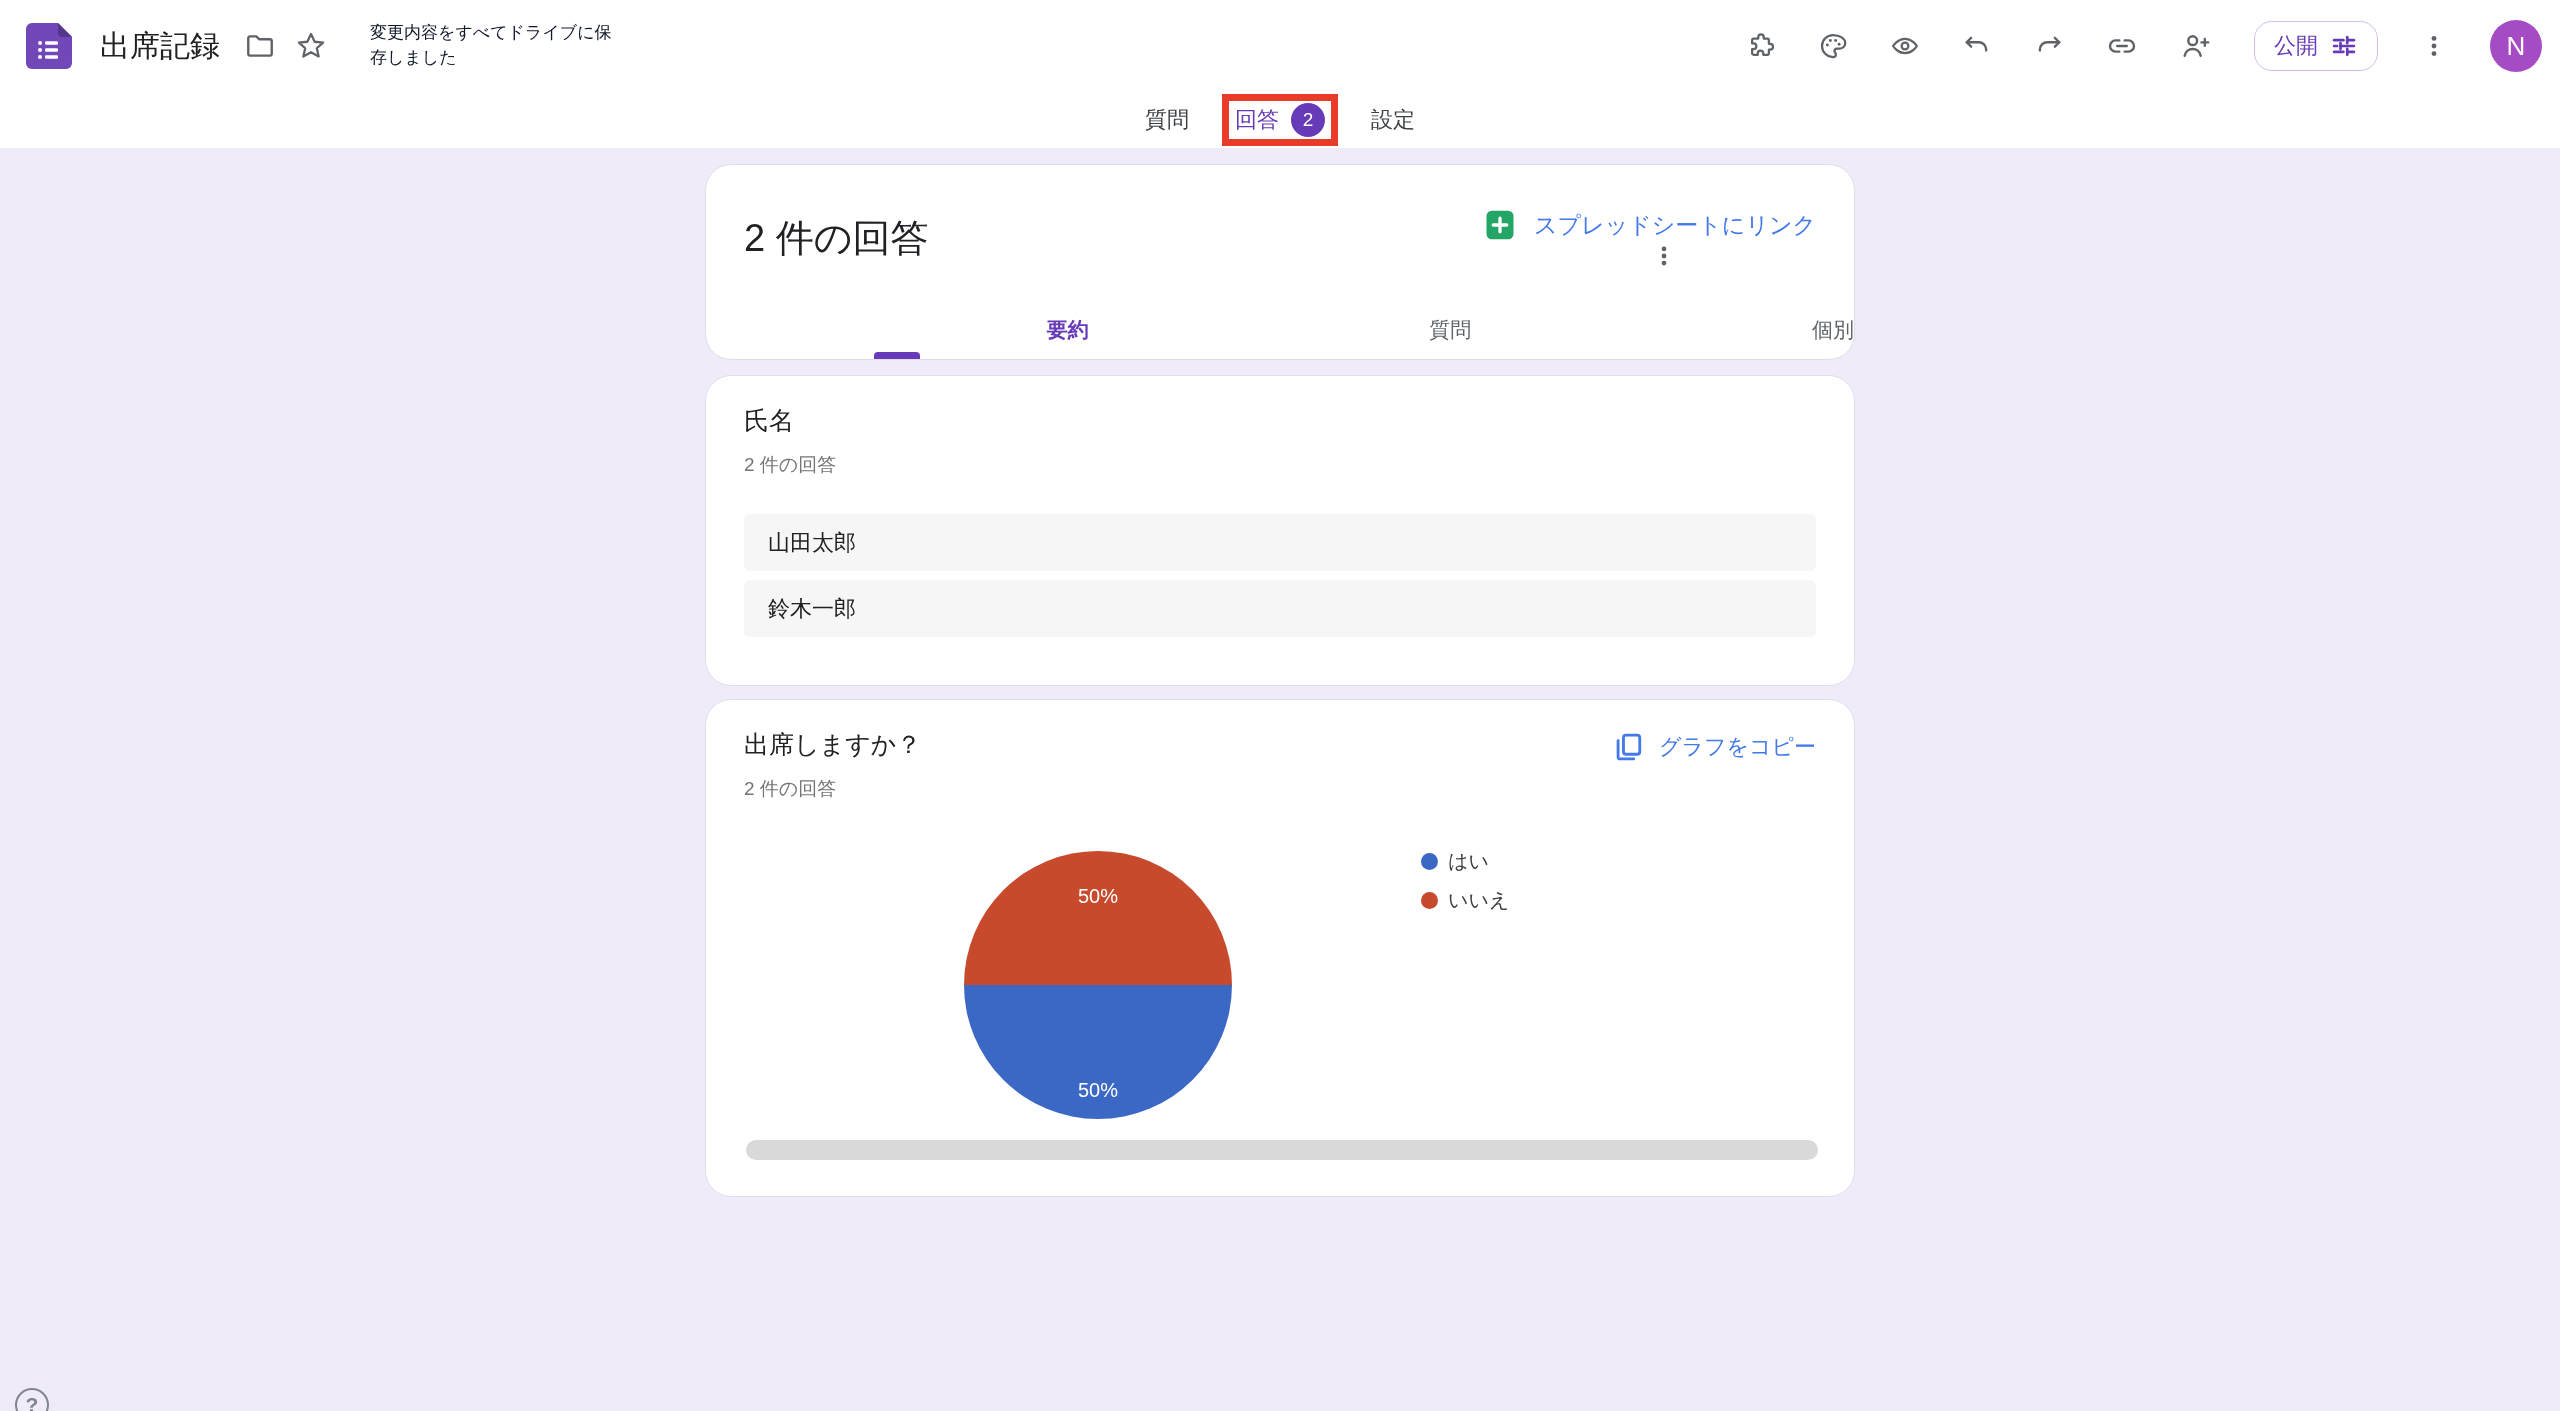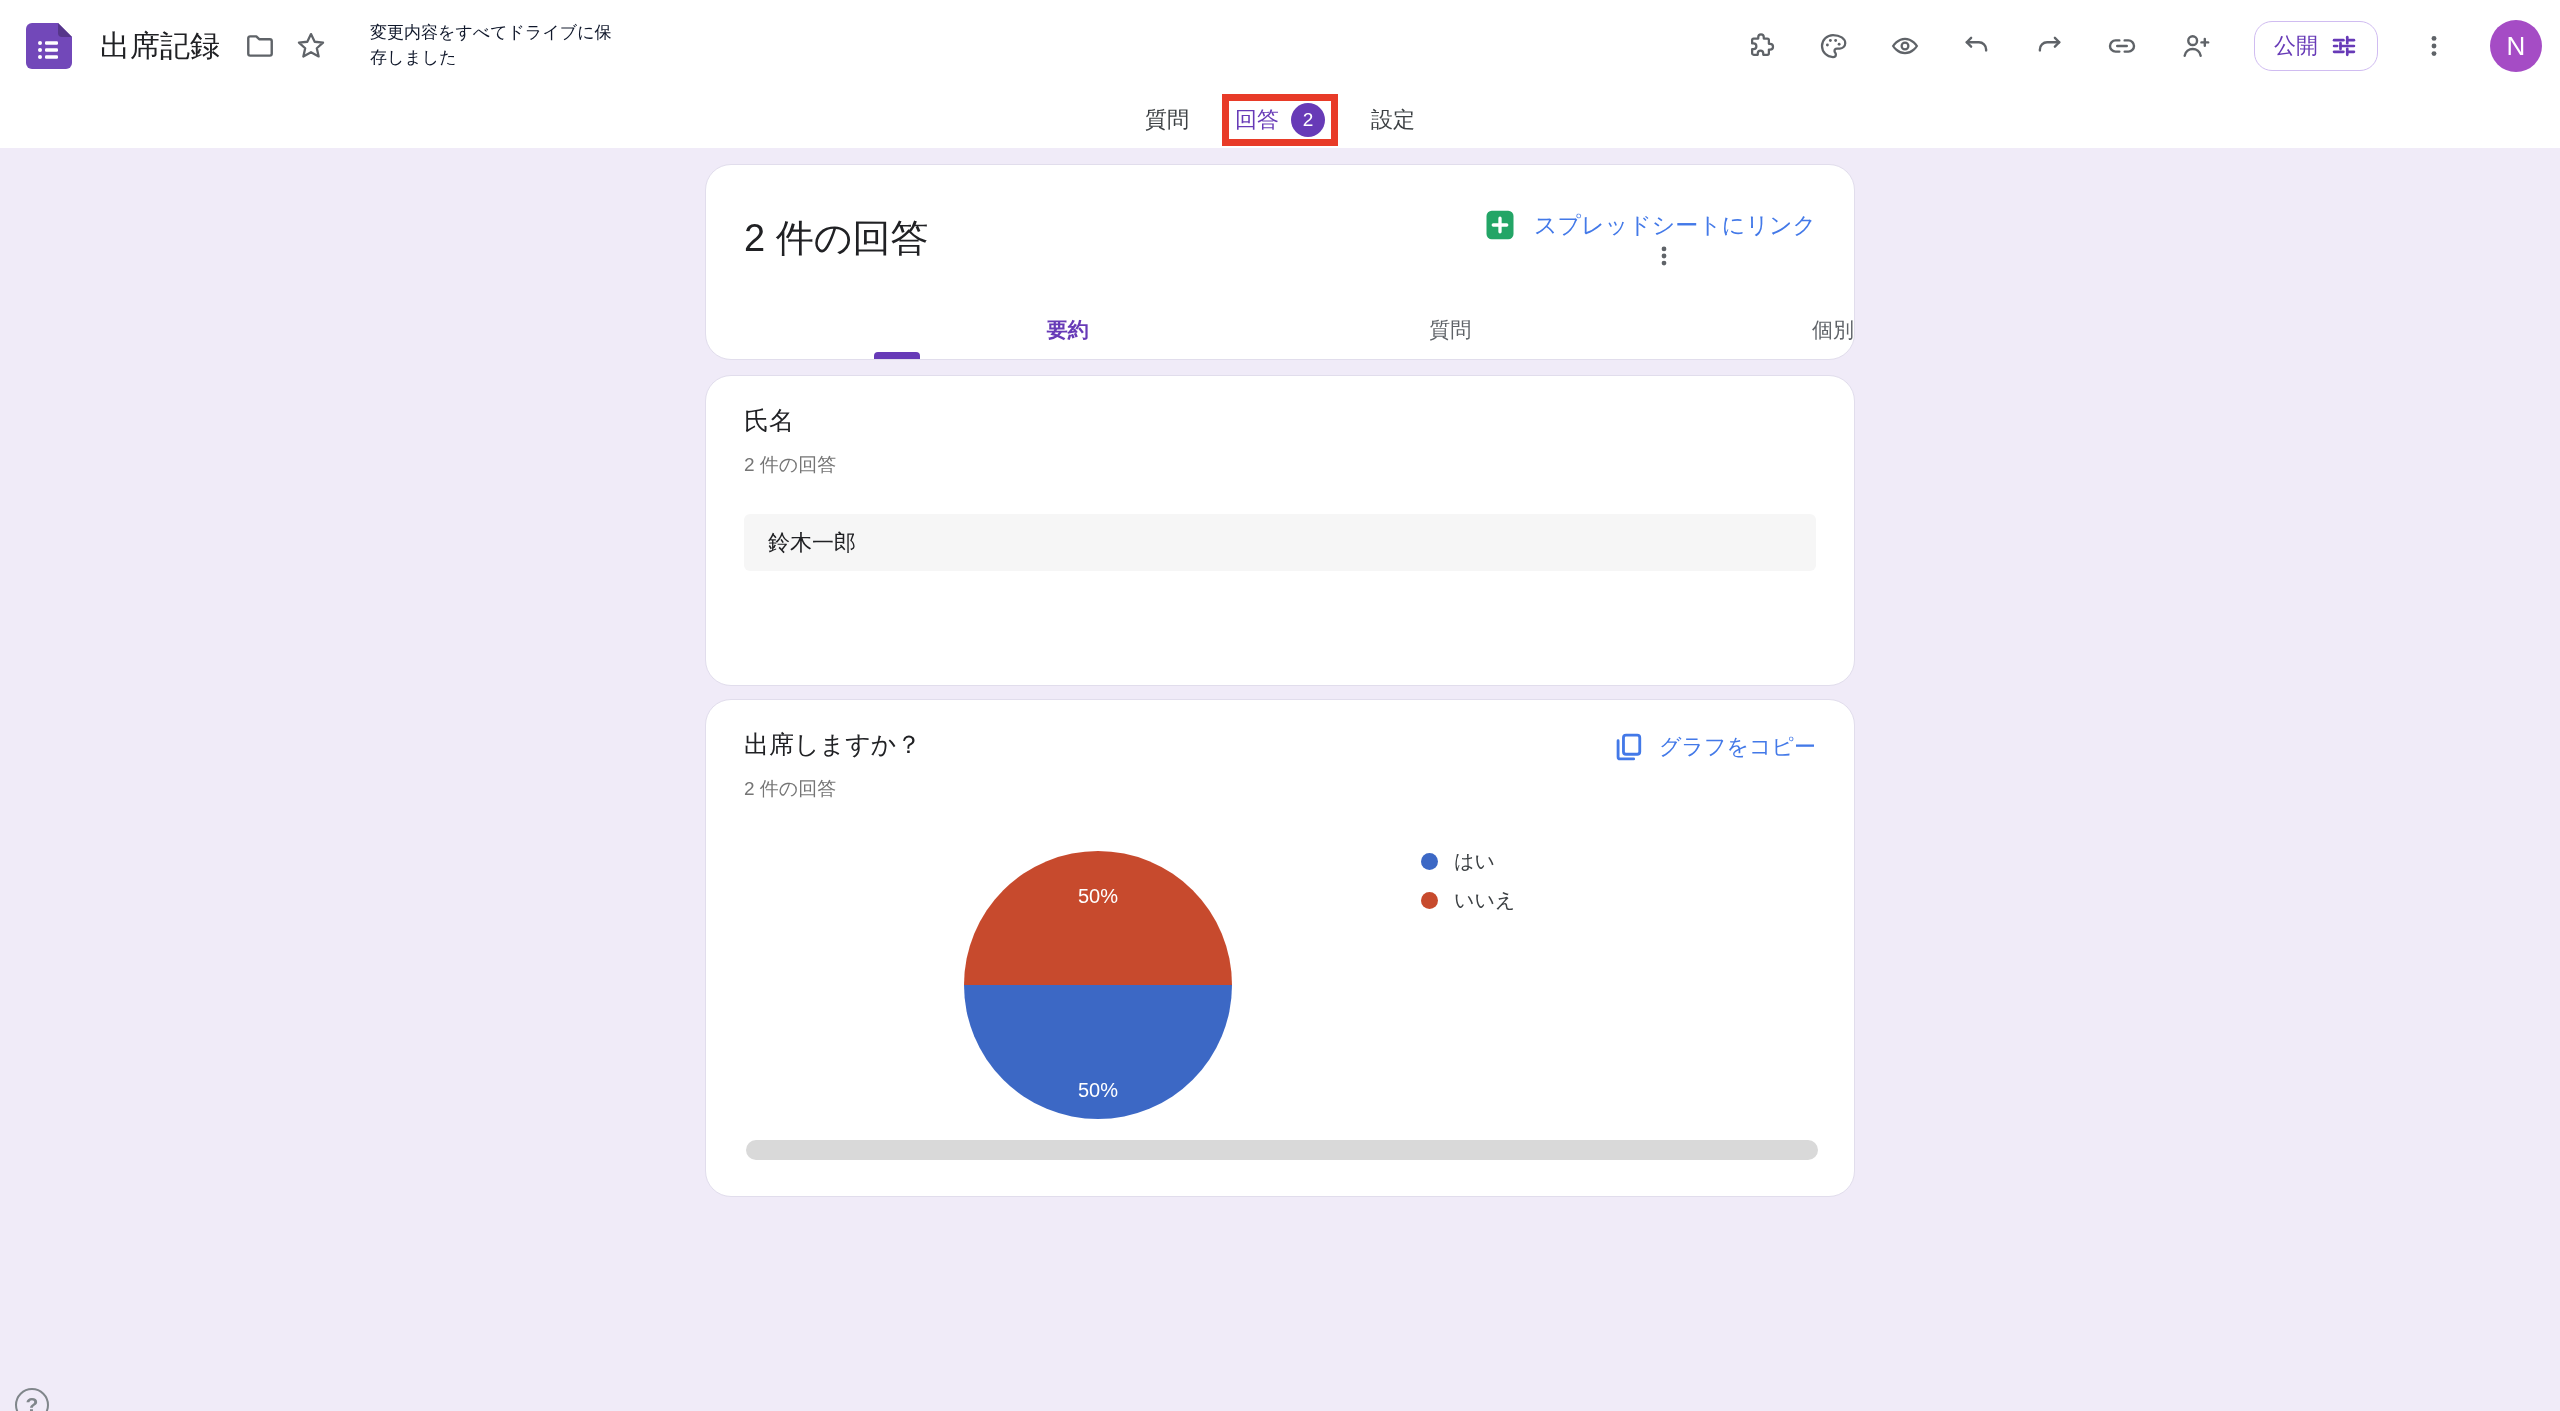--- a/index.html
+++ b/index.html
@@ -68,21 +68,21 @@
   .chart-head{display:flex;align-items:flex-start;}
   .copy-btn{margin-left:auto;display:flex;align-items:center;gap:14px;cursor:pointer;border:none;background:none;padding:0;margin-top:2px;}
   .copy-btn span{font-size:22px;color:#4379e8;}
   .pie{
     position:absolute;left:258px;top:151px;width:268px;height:268px;border-radius:50%;
   }
   .pie-label{position:absolute;color:#fff;font-size:20px;transform:translate(-50%,-50%);}
   .pie-label.top{left:50%;top:45px;}
   .pie-label.bottom{left:50%;top:239px;}
   .legend{position:absolute;left:715px;top:148px;display:flex;flex-direction:column;gap:12px;}
-  .legend-item{display:flex;align-items:center;gap:16px;}
+  .legend-item{display:flex;align-items:center;gap:10px;}
   .legend-dot{width:17px;height:17px;border-radius:50%;}
   .legend-label{font-size:20px;color:#3c4043;}
   .chart-scrollbar{position:absolute;left:40px;right:36px;top:440px;height:20px;border-radius:10px;background:#d9d9d9;cursor:pointer;}
   
   .help-btn{
     position:absolute;left:15px;top:1388px;width:34px;height:34px;border-radius:50%;
     border:2.5px solid #80868b;background:transparent;color:#80868b;font-size:21px;font-weight:bold;
     display:flex;align-items:center;justify-content:center;cursor:pointer;box-sizing:border-box;
   }
 </style>
@@ -227,20 +227,21 @@
       </div>
       <div class="inner-tab">質問</div>
       <div class="inner-tab">個別</div>
     </div>
   </div>
 
   <div class="card card-name">
     <div class="q-title">氏名</div>
     <div class="q-count">2 件の回答</div>
     <div class="answers">
+      <div class="answer-row">山田太郎</div>
       <div class="answer-row">鈴木一郎</div>
     </div>
   </div>
 
   <div class="card card-chart">
     <div class="chart-head">
       <div>
         <div class="q-title">出席しますか？</div>
         <div class="q-count">2 件の回答</div>
       </div>

